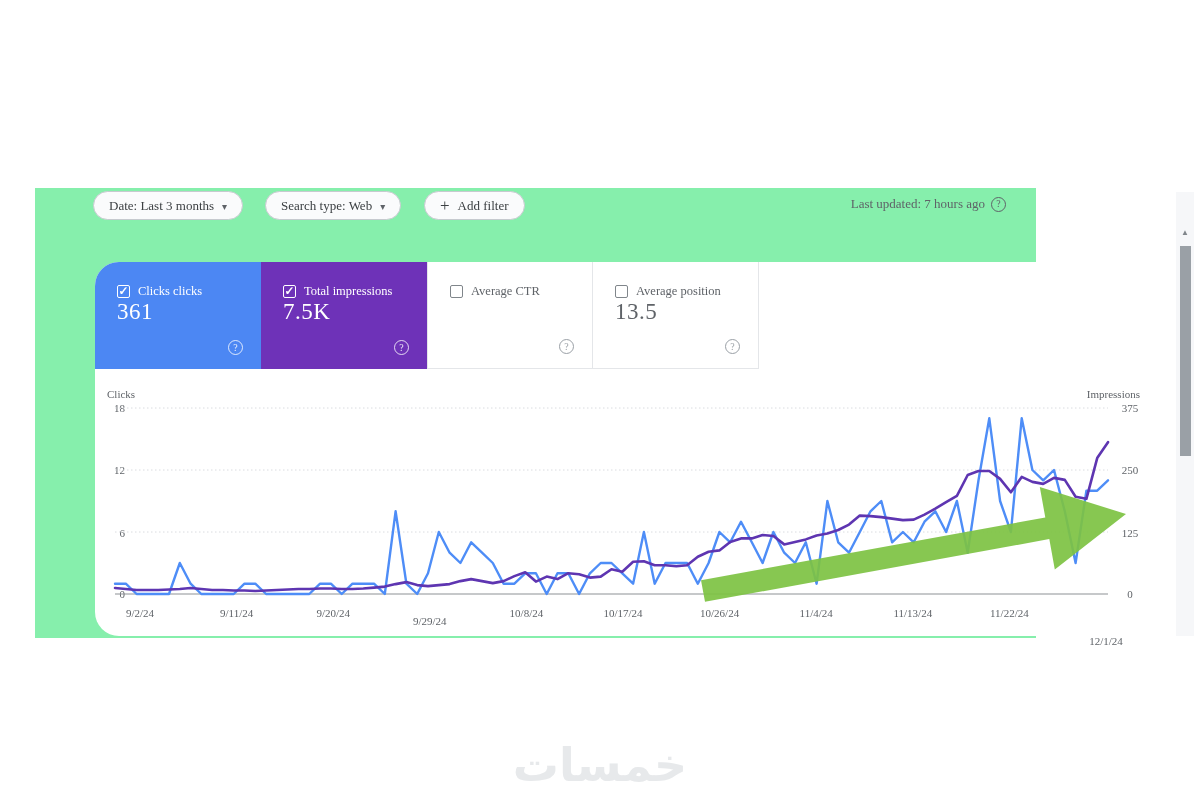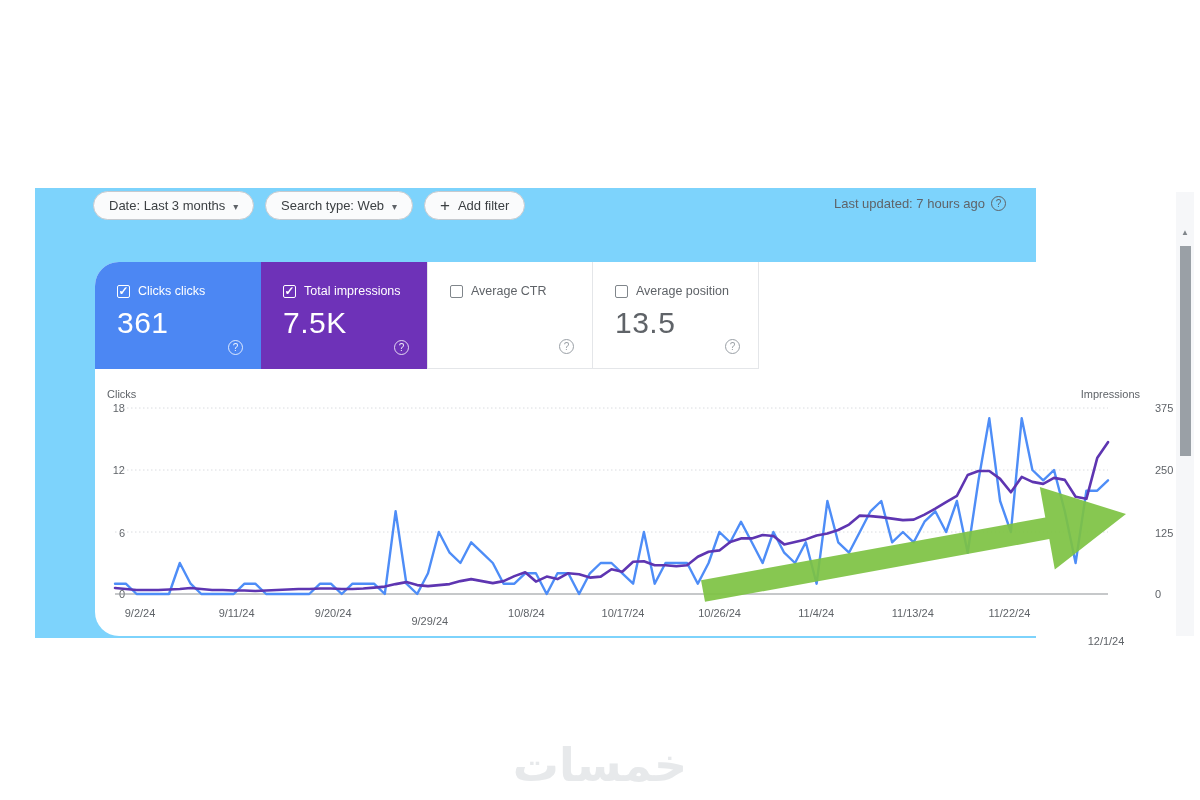--- a/index.html
+++ b/index.html
@@ -1,21 +1,21 @@
 <!DOCTYPE html>
 <html><head>
 <meta charset="utf-8">
 <style>
   * { margin:0; padding:0; box-sizing:border-box; }
   html,body { background:#fff; }
   body { font-family:"Liberation Sans", sans-serif; }
   .page { position:relative; width:1200px; height:800px; background:#ffffff; overflow:hidden; }
 
   
-  .panel { position:absolute; left:35px; top:188px; width:1001px; height:450px; background:#7dd3fc; }
+  .panel { position:absolute; left:35px; top:188px; width:1001px; height:450px; background:#86efac;font-family:Liberation Serif, serif; }
 
   
   .chip { position:absolute; top:3px; height:29px; display:inline-flex; align-items:center; gap:8px;
           padding:0 15px; border:1px solid #c6cacf; border-radius:15px; background:#fafbfc;
           font-size:13px; font-weight:500; color:#3c4043; cursor:pointer; white-space:nowrap; }
   .chip .caret { font-size:10px; color:#5f6368; line-height:1; transform:translateY(1px); }
   .chip .plus { font-size:17px; font-weight:400; color:#3c4043; line-height:1; }
 
   .last-updated { position:absolute; top:8px; right:30px; display:flex; align-items:center; gap:6px;
                   font-size:13px; color:#5f6368; }
@@ -33,33 +33,33 @@
   .metric-card.plain { border-left:1px solid #e4e6e9; border-right:1px solid #e4e6e9; border-bottom:1px solid #e4e6e9; }
   .metric-card.plain + .metric-card.plain { border-left:none; }
   .metric-head { display:flex; align-items:center; gap:8px; }
   .cbx { position:relative; width:13px; height:13px; border:1.6px solid #80868b; border-radius:2px; flex:0 0 auto; }
   .cbx .check-glyph { display:none; }
   .metric-card.colored .cbx { border-color:#ffffff; }
   .metric-card.checked .cbx .check-glyph { display:block; position:absolute; left:0.5px; top:-2px;
         font-size:12px; color:#fff; font-weight:bold; line-height:1.2; }
   .metric-label { font-size:12.5px; color:#5f6368; }
   .metric-card.colored .metric-label { color:#ffffff; }
-  .metric-value { margin-top:8px; font-size:30px; font-weight:400; color:#5f6368; letter-spacing:0.5px; }
+  .metric-value { font-size:23px; font-weight:400; color:#5f6368; letter-spacing:0.5px; }
   .metric-card.colored .metric-value { color:#ffffff; }
   .metric-help { position:absolute; right:18px; bottom:14px; }
   .metric-card.colored .metric-help .help-circle { border-color:rgba(255,255,255,.8); color:rgba(255,255,255,.9); }
   .metric-card.plain .metric-help .help-circle { border-color:#9aa0a6; color:#9aa0a6; }
 
   
   .axis-title { position:absolute; font-size:11px; color:#5f6368; }
   .axis-title.left { left:12px; top:126px; }
   .axis-title.right { right:15px; top:126px; }
   .tick { position:absolute; font-size:11px; color:#5f6368; line-height:16px; }
   .tick.left { left:0; width:30px; text-align:right; }
-  .tick.right { left:1060px; width:34px; text-align:left; }
+  .tick.right { left:1018px; width:34px; text-align:center; }
   .date-label { position:absolute; top:345px; width:70px; text-align:center; font-size:11px; color:#5f6368; }
   #chart-svg { position:absolute; left:5px; top:138px; }
 
   
   .scroll-track { position:absolute; left:1176px; top:192px; width:18px; height:444px; background:#f6f7f9; }
   .scroll-up { position:absolute; left:1176px; top:228px; width:18px; text-align:center;
                font-size:8px; color:#80868b; cursor:pointer; }
   .scroll-thumb { position:absolute; left:1180px; top:246px; width:11px; height:210px; background:#9aa0a6; cursor:pointer; }
 
   

